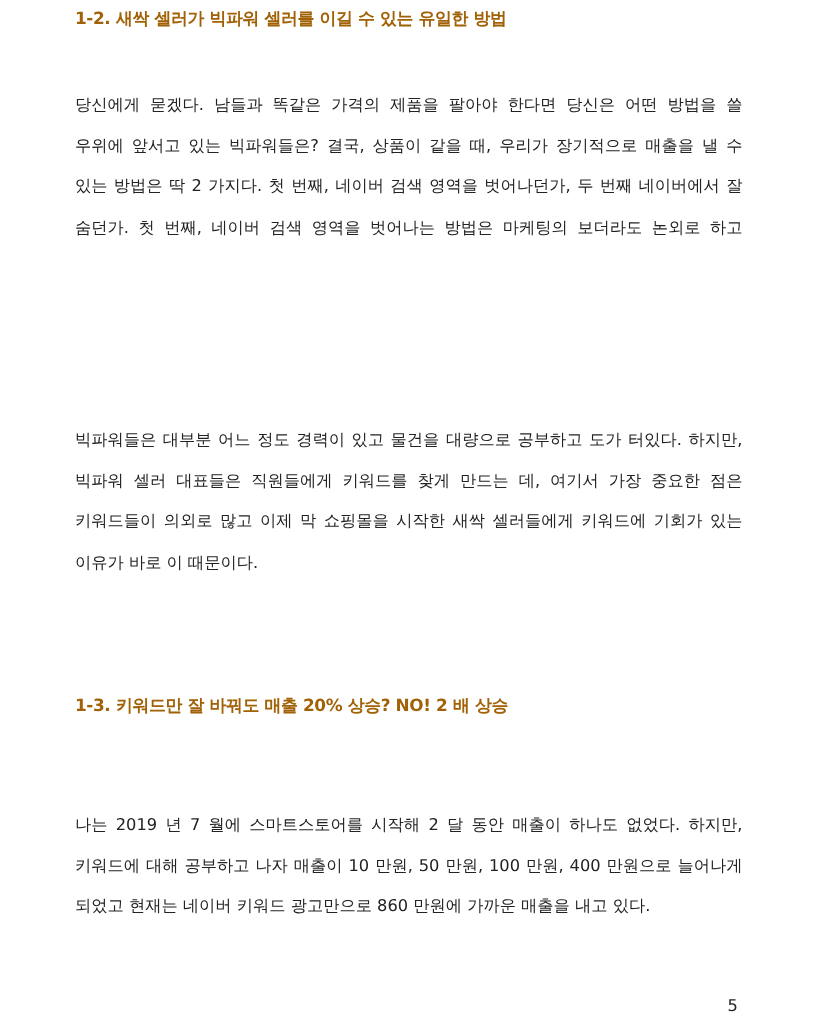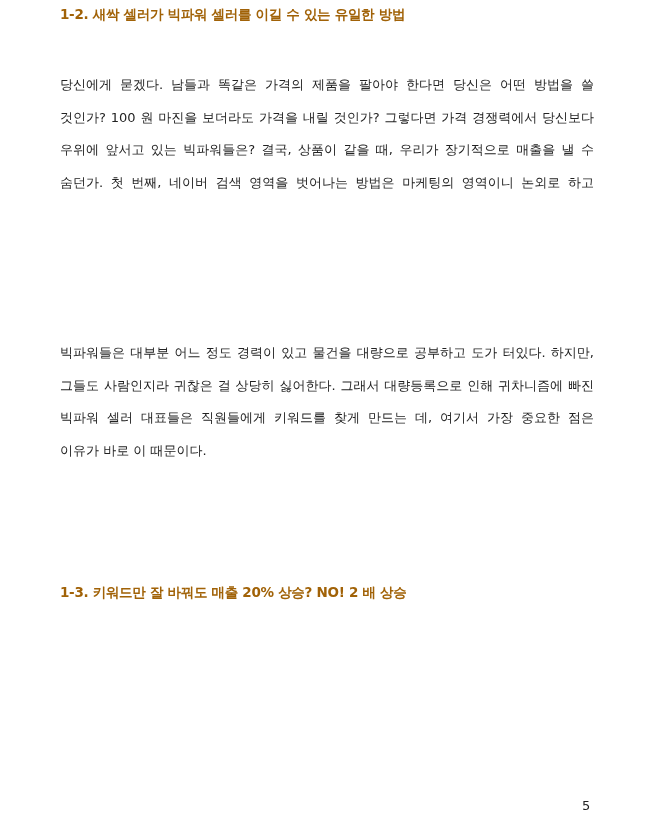--- a/index.html
+++ b/index.html
@@ -57,30 +57,35 @@
   </style>
 </head>
 <body>
 
 <div class="page">
 
   <div class="heading" style="top:6px;">1-2. 새싹 셀러가 빅파워 셀러를 이길 수 있는 유일한 방법</div>
 
   <div class="para" style="top:74px;">
     <span class="line">당신에게 묻겠다. 남들과 똑같은 가격의 제품을 팔아야 한다면 당신은 어떤 방법을 쓸</span>
-    <span class="line">것인가? 100 원 마진을 보더라도 가격을 내릴 것인가? 그렇다면 가격 경쟁력에서 당신보다</span>
     <span class="line">우위에 앞서고 있는 빅파워들은? 결국, 상품이 같을 때, 우리가 장기적으로 매출을 낼 수</span>
-    <span class="line">숨던가. 첫 번째, 네이버 검색 영역을 벗어나는 방법은 마케팅의 영역이니 논외로 하고</span>
+    <span class="line">있는 방법은 딱 2 가지다. 첫 번째, 네이버 검색 영역을 벗어나던가, 두 번째 네이버에서 잘</span>
+    <span class="line">숨던가. 첫 번째, 네이버 검색 영역을 벗어나는 방법은 마케팅의 보더라도 논외로 하고</span>
   </div>
 
   <div class="para" style="top:342px;">
     <span class="line">빅파워들은 대부분 어느 정도 경력이 있고 물건을 대량으로 공부하고 도가 터있다. 하지만,</span>
-    <span class="line">그들도 사람인지라 귀찮은 걸 상당히 싫어한다. 그래서 대량등록으로 인해 귀차니즘에 빠진</span>
     <span class="line">빅파워 셀러 대표들은 직원들에게 키워드를 찾게 만드는 데, 여기서 가장 중요한 점은</span>
+    <span class="line">키워드들이 의외로 많고 이제 막 쇼핑몰을 시작한 새싹 셀러들에게 키워드에 기회가 있는</span>
     <span class="line last">이유가 바로 이 때문이다.</span>
   </div>
 
-  <div class="heading" style="top:584px;">1-3. 키워드만 잘 바꿔도 매출 20% 상승? NO! 2 배 상승</div>
+  <div class="heading" style="top:556px;">1-3. 키워드만 잘 바꿔도 매출 20% 상승? NO! 2 배 상승</div>
 
+  <div class="para" style="top:650px;">
+    <span class="line">나는 2019 년 7 월에 스마트스토어를 시작해 2 달 동안 매출이 하나도 없었다. 하지만,</span>
+    <span class="line">키워드에 대해 공부하고 나자 매출이 10 만원, 50 만원, 100 만원, 400 만원으로 늘어나게</span>
+    <span class="line last">되었고 현재는  네이버 키워드 광고만으로 860 만원에 가까운 매출을 내고 있다.</span>
+  </div>
 
   <div class="page-number">5</div>
 
 </div>
 
 </body></html>

